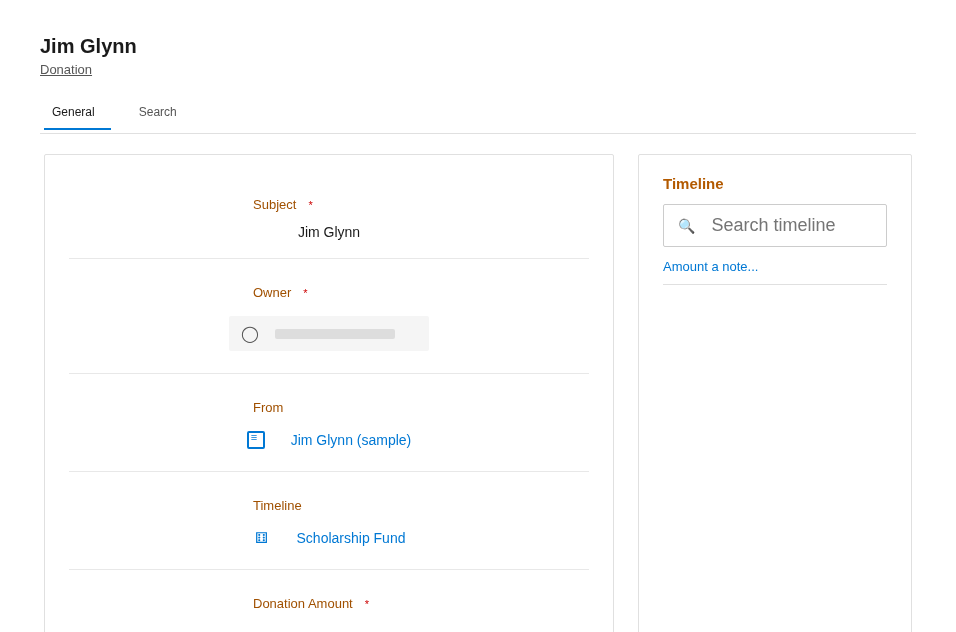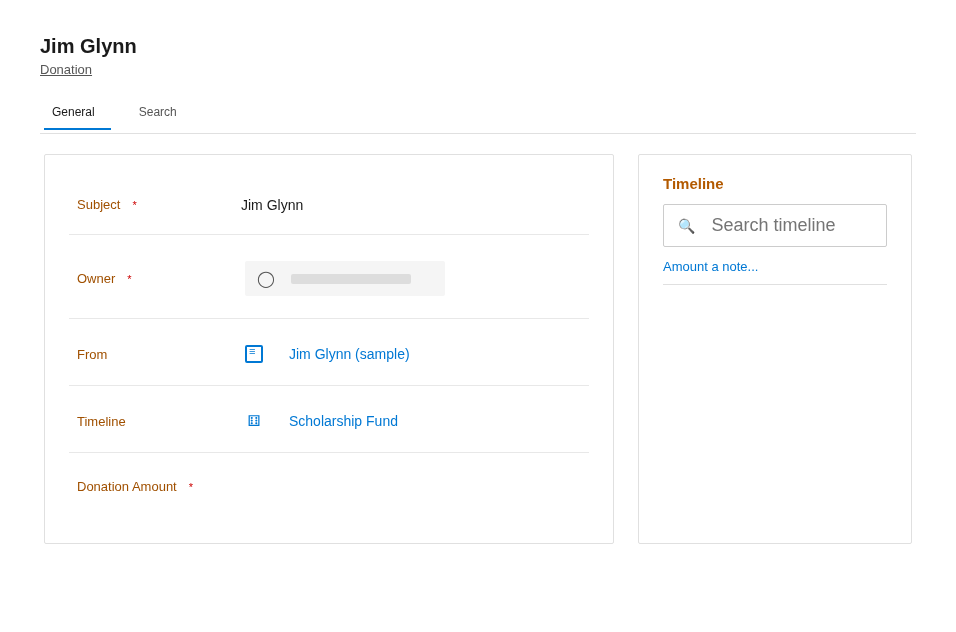--- a/index.html
+++ b/index.html
@@ -62,20 +62,21 @@
       border-radius: 2px;
       padding: 16px 20px;
       width: 570px;
       min-height: 320px;
     }
     .form-row {
       display: flex;
       align-items: center;
       padding: 14px 0;
       border-bottom: 1px solid #e8e8e8;
+      flex-direction: column;
     }
     .form-row:last-child {
       border-bottom: none;
     }
     .field-label {
       width: 160px;
       font-size: 13px;
       color: #a05000;
       flex-shrink: 0;
       display: flex;

